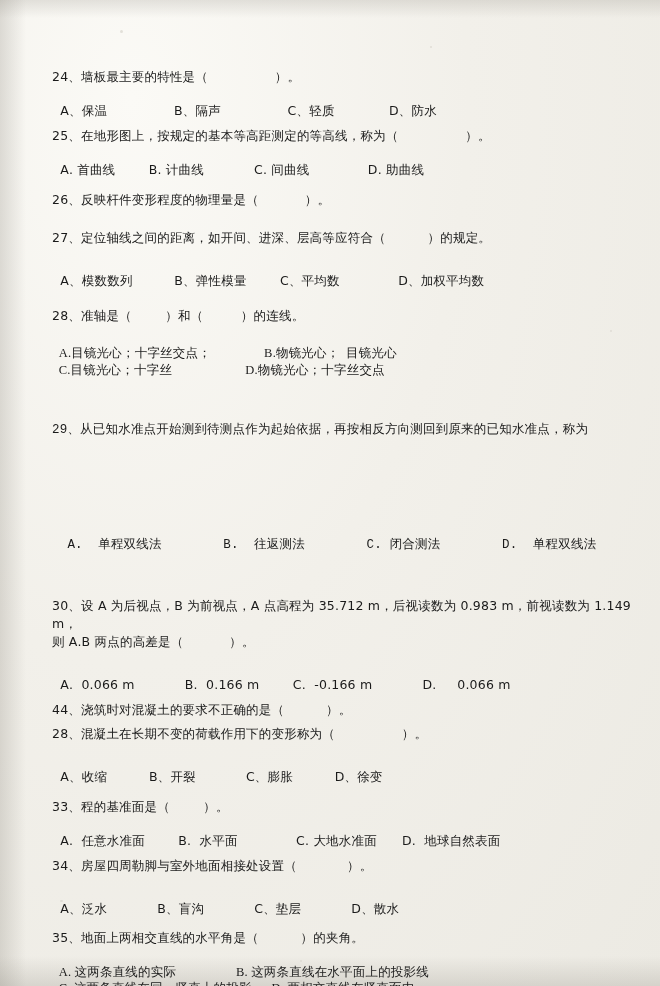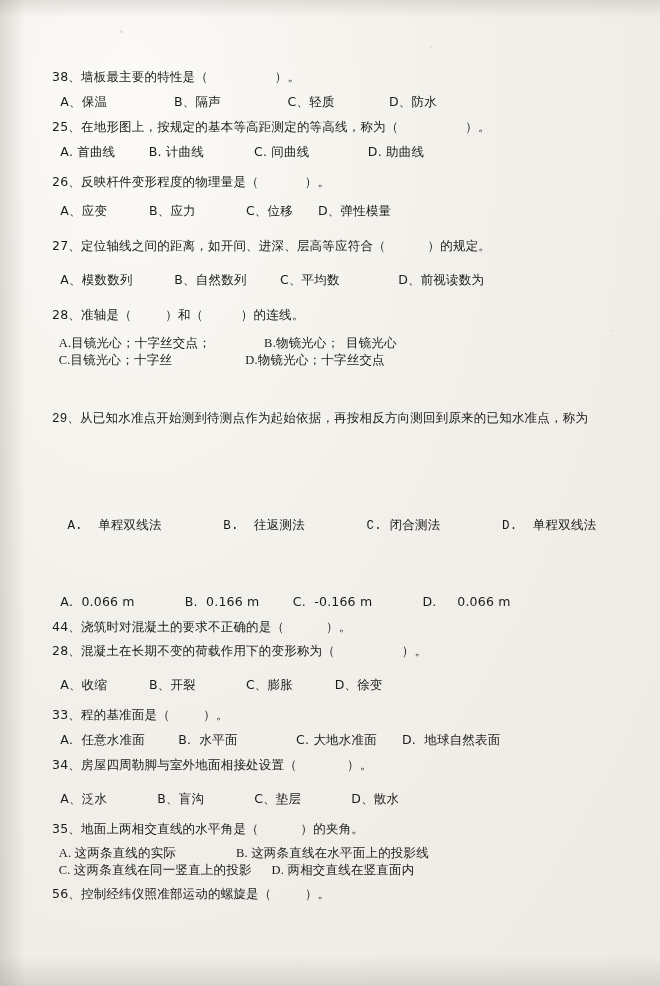--- a/index.html
+++ b/index.html
@@ -60,21 +60,21 @@
     font-size: 12.5px;
     line-height: 1.45;
     white-space: pre-wrap;
     letter-spacing: .2px;
   }
   .opts {
     font-size: 12.5px;
     line-height: 1.5;
     letter-spacing: .2px;
     white-space: pre;
-    margin-top: 7px;
+    margin-top: 16px;
   }
   .opts.wrap {
     white-space: pre-wrap;
     font-family: Liberation Serif, serif;
   }
   .gap-s { height: 4px; }
   .gap-m { height: 9px; }
   .gap-l { height: 14px; }
   .tight { line-height: 1.35; }
   .clip-right {
@@ -94,61 +94,62 @@
 
   <div class="speck" style="left:120px;top:30px;width:3px;height:3px;"></div>
   <div class="speck" style="left:430px;top:46px;width:2px;height:2px;"></div>
   <div class="speck" style="left:610px;top:330px;width:2px;height:2px;"></div>
   <div class="speck" style="left:60px;top:900px;width:3px;height:2px;"></div>
   <div class="speck" style="left:300px;top:960px;width:2px;height:2px;"></div>
 
   <div class="content">
 
     <div class="q">
-      <div class="stem">38、墙板最主要的特性是（                ）。</div>
+      <div class="stem">24、墙板最主要的特性是（                ）。</div>
       <div class="opts">  A、保温                B、隔声                C、轻质             D、防水</div>
     </div>
     <div class="gap-s"></div>
 
     <div class="q">
       <div class="stem">25、在地形图上，按规定的基本等高距测定的等高线，称为（                ）。</div>
       <div class="opts">  A. 首曲线        B. 计曲线            C. 间曲线              D. 助曲线</div>
     </div>
     <div class="gap-m"></div>
 
     <div class="q">
       <div class="stem">26、反映杆件变形程度的物理量是（           ）。</div>
       <div class="gap-s"></div>
-      <div class="opts">  A、应变          B、应力            C、位移      D、弹性模量</div>
     </div>
     <div class="gap-l"></div>
 
     <div class="q">
       <div class="stem">27、定位轴线之间的距离，如开间、进深、层高等应符合（          ）的规定。</div>
       <div class="gap-m"></div>
-      <div class="opts">  A、模数数列          B、自然数列        C、平均数              D、前视读数为</div>
+      <div class="opts">  A、模数数列          B、弹性模量        C、平均数              D、加权平均数</div>
     </div>
     <div class="gap-l"></div>
 
     <div class="q">
       <div class="stem">28、准轴是（        ）和（         ）的连线。</div>
       <div class="gap-s"></div>
       <div class="opts wrap tight">  A.目镜光心；十字丝交点；                B.物镜光心；  目镜光心
   C.目镜光心；十字丝                      D.物镜光心；十字丝交点</div>
     </div>
     <div class="gap-s"></div>
 
     <div class="q clip-right">
       <div class="stem">29、从已知水准点开始测到待测点作为起始依据，再按相反方向测回到原来的已知水准点，称为</div>
       <div class="gap-m"></div>
       <div class="opts">  A.  单程双线法        B.  往返测法        C. 闭合测法        D.  单程双线法</div>
     </div>
     <div class="gap-s"></div>
 
     <div class="q">
+      <div class="stem">30、设 A 为后视点，B 为前视点，A 点高程为 35.712 m，后视读数为 0.983 m，前视读数为 1.149 m，
+则 A.B 两点的高差是（           ）。</div>
       <div class="gap-m"></div>
       <div class="opts">  A.  0.066 m            B.  0.166 m        C.  -0.166 m            D.     0.066 m</div>
     </div>
     <div class="gap-s"></div>
 
     <div class="q">
       <div class="stem">44、浇筑时对混凝土的要求不正确的是（          ）。</div>
     </div>
     <div class="gap-s"></div>
 

